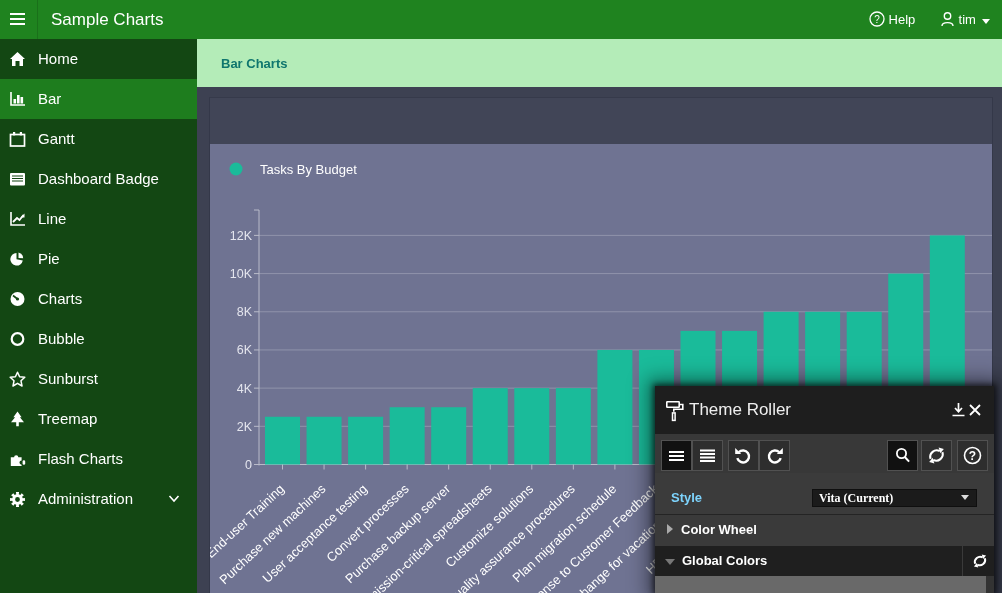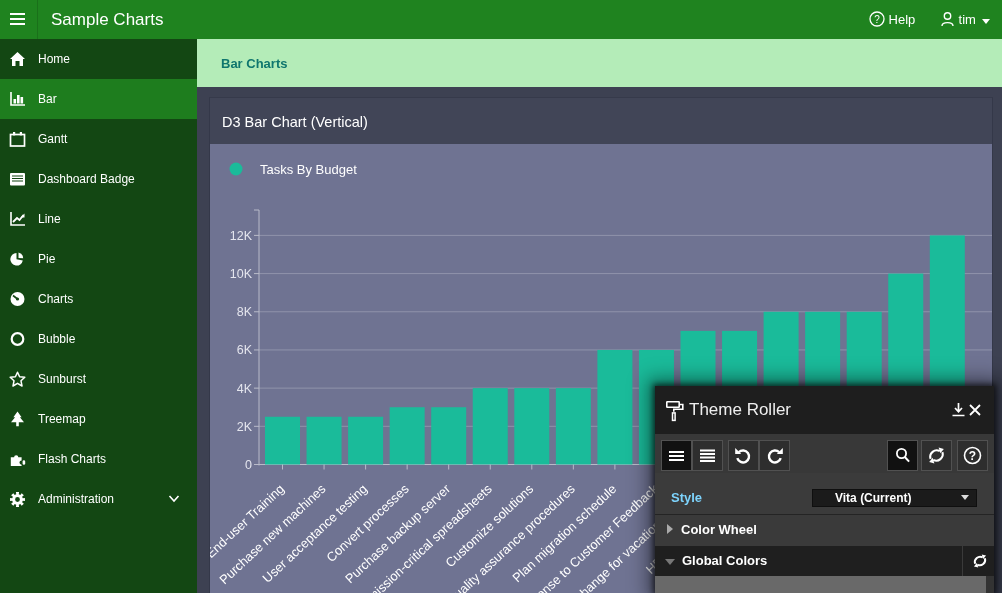--- a/index.html
+++ b/index.html
@@ -6,41 +6,41 @@
 html,body { width:1002px; height:593px; overflow:hidden; }
 body { position:relative; font-family:"Liberation Sans", sans-serif; background:#3d4152; }
 .topbar { position:absolute; left:0; top:0; width:1002px; height:39px; background:#1f831f; z-index:40; }
 .topbar .divider { position:absolute; left:37px; top:0; width:1px; height:39px; background:#1a701a; }
 .topbar .title { position:absolute; left:51px; top:0; height:49px; line-height:39px; color:#fff; font-size:17px; }
 .topbar .help { position:absolute; left:869px; top:0; height:39px; line-height:39px; color:#fff; font-size:13px; }
 .topbar .user { position:absolute; left:940px; top:0; height:39px; line-height:39px; color:#fff; font-size:13px; }
 .hamb { position:absolute; left:10px; top:13px; width:15px; }
 .hamb div { height:2px; background:#fff; margin-bottom:3px; }
 .sidebar { position:absolute; left:0; top:39px; width:197px; height:554px; background:#134713; z-index:30; }
-.mi { position:relative; height:40px; color:#fff; font-size:12px; line-height:40px; }
+.mi { position:relative; height:40px; color:#fff; font-size:15px; line-height:40px; }
 .mi.active { background:#1e7d1e; }
 .mi .ic { position:absolute; left:9px; top:12px; width:17px; height:16px; }
 .mi .lb { position:absolute; left:38px; }
 .mi .chev { position:absolute; left:168px; top:0; }
 .band { position:absolute; left:197px; top:39px; width:805px; height:48px; background:#b4ecb8; z-index:10; }
 .band .t { position:absolute; left:24px; top:0; height:48px; line-height:50px; font-size:13px; font-weight:bold; color:#0f766e; }
 .panel { position:absolute; left:209px; top:97px; width:784px; height:496px; background:#414557; border-left:1px solid #343849; border-right:1px solid #343849; border-top:1px solid #363a4b; z-index:5; }
 .panel .hd { position:absolute; left:0; top:0; width:782px; height:46px; }
 .panel .hd .t { position:absolute; left:12px; top:0; height:46px; line-height:48px; color:#fff; font-size:14.5px; }
 #chart { position:absolute; left:0px; top:46px; }
 .troller { position:absolute; left:655px; top:386px; width:339px; height:207px; background:#333; z-index:50; box-shadow:0 0 6px 2px rgba(0,0,0,0.65), 0 0 18px 8px rgba(0,0,0,0.4); }
 .tr-head { position:absolute; left:0; top:0; width:339px; height:48px; background:#1e1e1e;padding-left:21px; }
 .tr-head .t { position:absolute; left:34px; top:0; height:48px; line-height:48px; color:#eee; font-size:17px; }
 .tr-tools { position:absolute; left:0; top:48px; width:339px; height:39px; background:#383838; }
 .tbtn { position:absolute; top:6px; width:31px; height:31px; border:1px solid #515151; background:#2e2e2e; }
 .tbtn.dark { background:#111; }
 .tr-style { position:absolute; left:0; top:87px; width:339px; height:43px; background:#3b3b3b; }
 .tr-style .lb { position:absolute; left:16px; top:17px; font-size:13px; font-weight:bold; color:#7dd3fc; }
 .tr-sel { position:absolute; left:157px; top:16px; width:165px; height:18px; background:#1b1b1b; border:1px solid #0f0f0f; color:#fff; font-size:12px; font-weight:bold; line-height:16px; }
-.tr-sel .v { margin-left:22px; }
+.tr-sel .v { margin-left:6px;font-family:Liberation Serif, serif; }
 .tr-sel .ar { position:absolute; right:7px; top:5px; width:0; height:0; border-left:4px solid transparent; border-right:4px solid transparent; border-top:5px solid #ddd; }
 .tr-cw { position:absolute; left:0; top:128px; width:339px; height:32px; background:#3a3a3a; border-top:1px solid #242424; color:#fff; font-size:13px; font-weight:bold; line-height:30px; }
 .tr-gc { position:absolute; left:0; top:160px; width:339px; height:30px; background:#1f1f1f; color:#fff; font-size:13px; font-weight:bold; line-height:30px; }
 .tr-gc .cell { position:absolute; left:307px; top:0; width:32px; height:30px; border-left:1px solid #3a3a3a; }
 .tr-gray { position:absolute; left:0; top:190px; width:331px; height:17px; background:#696969; }
 .car { display:inline-block; width:0; height:0; }
 </style>
 </head>
 <body>
 <div class="topbar">
@@ -149,23 +149,20 @@
         <path d="M1.5 17 L6 22 L10.5 17" stroke="#fff" stroke-width="1.6" fill="none"></path>
       </svg>
     </div>
   </div>
 
 <div class="band">
     <div class="t">Bar Charts</div>
   </div>
 
 <div class="panel">
-  <div class="hd">
-      <div class="t">D3 Bar Chart (Vertical)</div>
-    </div>
   <svg id="chart" width="782" height="449" viewBox="0 0 782 449">
       <rect x="0" y="0" width="782" height="449" fill="#6f7392"></rect>
       <circle cx="26" cy="25" r="6.5" fill="#1abb9a"></circle>
       <text x="50" y="29.5" font-size="13" fill="#fff">Tasks By Budget</text>
       <line x1="49" y1="320.5" x2="782" y2="320.5" stroke="rgba(255,255,255,0.23)" stroke-width="1"></line>
       <text x="42" y="325" font-size="12.5" fill="#e4e5ee" text-anchor="end">0</text>
       <line x1="44" y1="320.5" x2="49" y2="320.5" stroke="#b9bbc9" stroke-width="1"></line>
       <line x1="49" y1="282.3166" x2="782" y2="282.3166" stroke="rgba(255,255,255,0.23)" stroke-width="1"></line>
       <text x="42" y="286.8166" font-size="12.5" fill="#e4e5ee" text-anchor="end">2K</text>
       <line x1="44" y1="282.3166" x2="49" y2="282.3166" stroke="#b9bbc9" stroke-width="1"></line>

